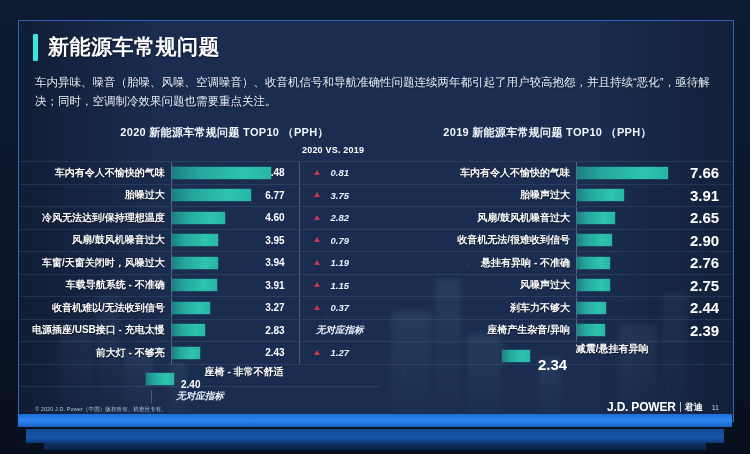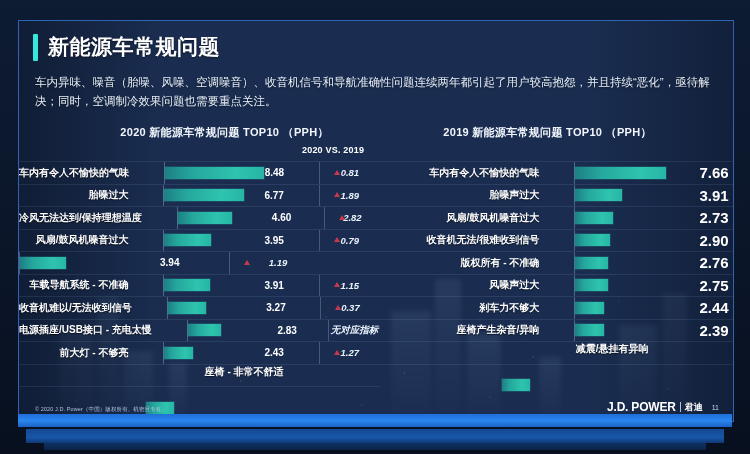--- a/index.html
+++ b/index.html
@@ -63,21 +63,21 @@
   .chart{position:relative;flex:1 1 50%;}
   .chart.left{padding-left:8px;}
   .ch-title{position:absolute;top:0;width:100%;text-align:center;color:#f2f6fc;
     font-size:11px;font-weight:bold;letter-spacing:.3px;}
   .ch-title.l{padding-left:34px;box-sizing:border-box;}
   .ch-title.r{padding-right:18px;box-sizing:border-box;}
   .col-tag{position:absolute;top:20px;left:283px;color:#fff;font-size:9px;font-weight:bold;letter-spacing:.2px;}
 
   .rows{position:absolute;top:36px;left:0;right:0;}
   .row{position:relative;height:21.5px;display:flex;align-items:center;
-    border-top:1px solid rgba(150,180,220,.13);gap:29px;}
+    border-top:1px solid rgba(150,180,220,.13);}
   .row:last-child{border-bottom:1px solid rgba(150,180,220,.13);flex-direction:column;}
 
   
   .left .lab{width:180px;text-align:right;padding-right:6px;box-sizing:border-box;
     color:#fff;font-size:10px;font-weight:bold;white-space:nowrap;
     text-shadow:0 1px 1px rgba(0,0,0,.6);}
   .left .barzone{position:relative;width:108px;height:100%;
     border-left:1px solid rgba(165,195,230,.38);}
   .left .val{width:40px;color:#fff;font-size:10px;font-weight:bold;padding-left:3px;}
   .left .delta{position:relative;width:96px;height:100%;display:flex;align-items:center;
@@ -156,21 +156,21 @@
               </div>
             </div>
             <div class="row">
               <div class="lab">胎噪过大</div>
               <div class="barzone">
                 <div class="bar" style="width: 79.1101px;"></div>
               </div>
               <div class="val">6.77</div>
               <div class="delta">
                 <span class="arrow"></span>
-                <span>1.89</span>
+                <span>3.75</span>
               </div>
             </div>
             <div class="row">
               <div class="lab">冷风无法达到/保持理想温度</div>
               <div class="barzone">
                 <div class="bar" style="width: 53.7528px;"></div>
               </div>
               <div class="val">4.60</div>
               <div class="delta">
                 <span class="arrow"></span>
@@ -182,20 +182,21 @@
               <div class="barzone">
                 <div class="bar" style="width: 46.1573px;"></div>
               </div>
               <div class="val">3.95</div>
               <div class="delta">
                 <span class="arrow"></span>
                 <span>0.79</span>
               </div>
             </div>
             <div class="row">
+              <div class="lab">车窗/天窗关闭时，风噪过大</div>
               <div class="barzone">
                 <div class="bar" style="width: 46.0404px;"></div>
               </div>
               <div class="val">3.94</div>
               <div class="delta">
                 <span class="arrow"></span>
                 <span>1.19</span>
               </div>
             </div>
             <div class="row">
@@ -269,31 +270,31 @@
               <div class="barzone">
                 <div class="bar" style="width: 46.5685px;"></div>
               </div>
               <div class="val">3.91</div>
             </div>
             <div class="row">
               <div class="lab">风扇/鼓风机噪音过大</div>
               <div class="barzone">
                 <div class="bar" style="width: 37.636px;"></div>
               </div>
-              <div class="val">2.73</div>
+              <div class="val">2.65</div>
             </div>
             <div class="row">
               <div class="lab">收音机无法/很难收到信号</div>
               <div class="barzone">
                 <div class="bar" style="width: 34.5393px;"></div>
               </div>
               <div class="val">2.90</div>
             </div>
             <div class="row">
-              <div class="lab">版权所有 - 不准确</div>
+              <div class="lab">悬挂有异响 - 不准确</div>
               <div class="barzone">
                 <div class="bar" style="width: 32.8719px;"></div>
               </div>
               <div class="val">2.76</div>
             </div>
             <div class="row">
               <div class="lab">风噪声过大</div>
               <div class="barzone">
                 <div class="bar" style="width: 32.7528px;"></div>
               </div>

